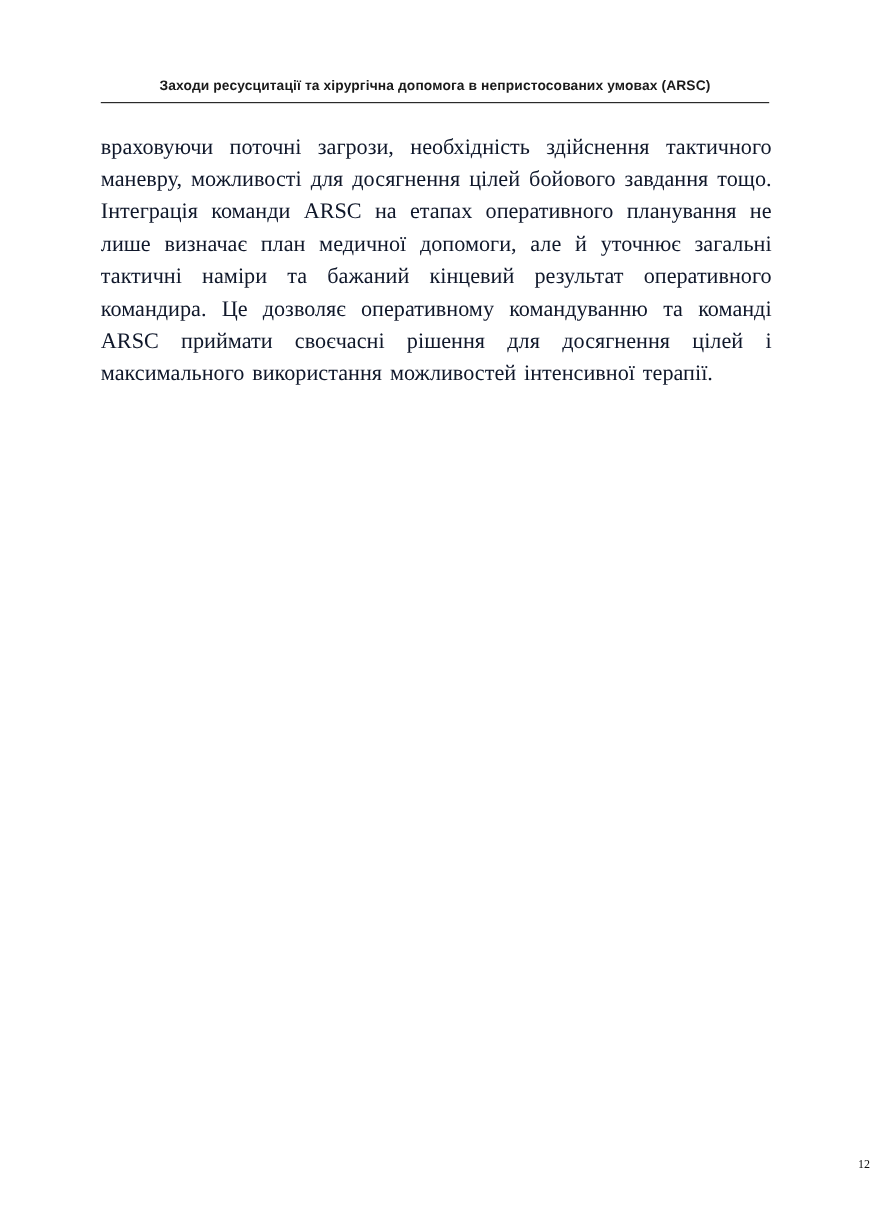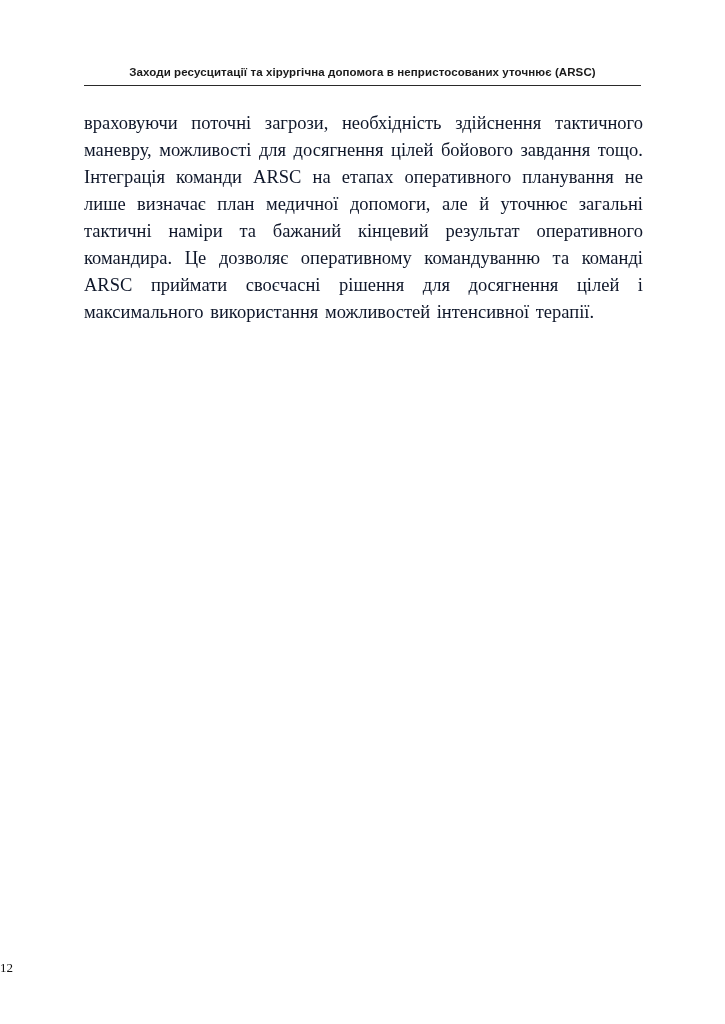--- a/index.html
+++ b/index.html
@@ -42,30 +42,30 @@
     text-align: justify;
     text-justify: inter-word;
     color: #0f172a;
     word-spacing: 2px;
   }
   .page-footer {
     position: absolute;
     bottom: 48px;
     left: 0;
     right: 0;
-    text-align: left;
+    text-align: right;
     font-family: "Liberation Serif", serif;
-    font-size: 13px;
+    font-size: 10px;
     color: #111111;
   }
 </style>
 </head>
 <body>
 
 <div class="page">
 
-  <div class="running-header">Заходи ресусцитації та хірургічна допомога в непристосованих уточнює (ARSC)</div>
+  <div class="running-header">Заходи ресусцитації та хірургічна допомога в непристосованих умовах (ARSC)</div>
 
   <div class="body-text">враховуючи поточні загрози, необхідність здійснення тактичного маневру, можливості для досягнення цілей бойового завдання тощо. Інтеграція команди ARSC на етапах оперативного планування не лише визначає план медичної допомоги, але й уточнює загальні тактичні наміри та бажаний кінцевий результат оперативного командира. Це дозволяє оперативному командуванню та команді ARSC приймати своєчасні рішення для досягнення цілей і максимального використання можливостей інтенсивної терапії.</div>
 
   <div class="page-footer">12</div>
 
 </div>
 
 </body></html>

